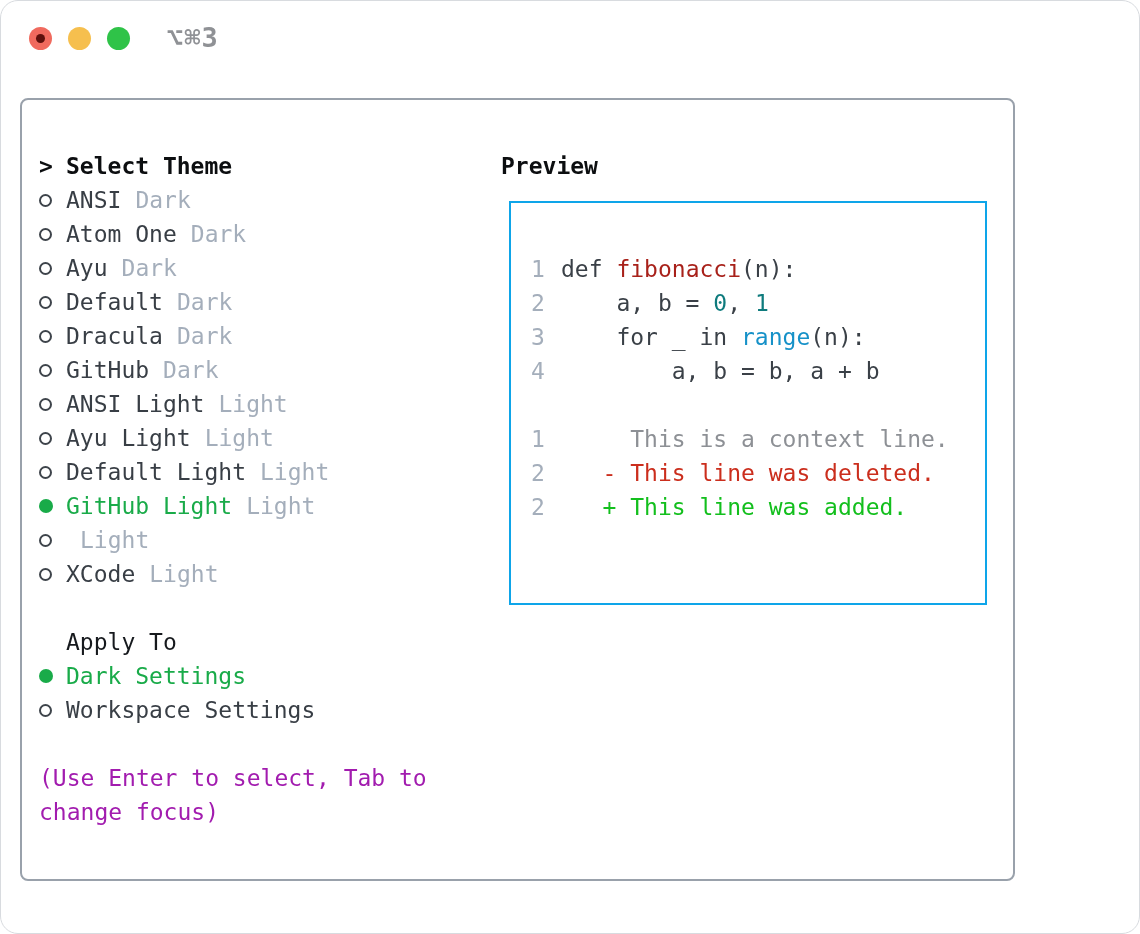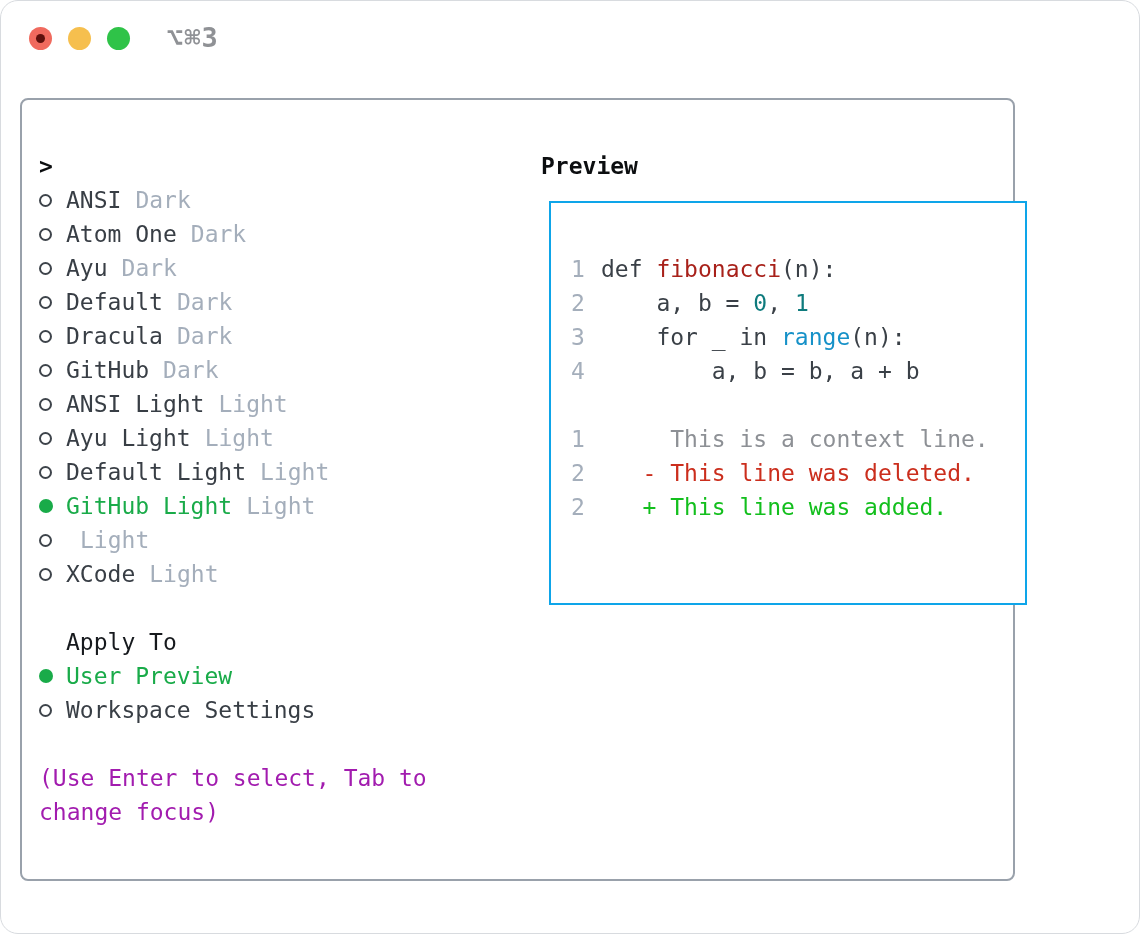--- a/index.html
+++ b/index.html
@@ -22,21 +22,21 @@
     position:absolute;left:166px;top:21px;font-size:27px;font-weight:bold;
     color:#8f9195;letter-spacing:1px;
   }
   
   .panel{
     position:absolute;left:19px;top:97px;width:995px;height:783px;
     box-sizing:border-box;border:2px solid #99a1ab;border-radius:8px;
     display:flex;padding:49px 0 0 17px;background:#ffffff;
   }
   .menu-col{width:462px;flex:none;}
-  .preview-col{flex:1;min-width:0;margin-left:40px;}
+  .preview-col{flex:1;min-width:0;}
   .row{display:flex;height:34px;line-height:34px;font-size:23px;color:#383e45;white-space:pre;}
   .bullet-cell{width:27px;flex:none;display:flex;align-items:center;}
   .ring{width:13px;height:13px;border:2px solid #3e444b;border-radius:50%;box-sizing:border-box;}
   .dot{width:14px;height:14px;background:#19ab49;border-radius:50%;}
   .prompt{font-weight:bold;color:#0c0e10;font-size:23px;line-height:34px;}
   .hdr{font-weight:bold;color:#0c0e10;}
   .suffix{color:#a4aebb;margin-left:14px;}
   .selected-label{color:#19ab49;}
   .spacer{height:34px;}
   .hint{
@@ -68,20 +68,21 @@
     <div class="light green"></div>
   </div>
   <div class="win-title">⌥⌘3</div>
 
   <div class="panel">
 
     <div class="menu-col">
 
       <div class="row">
         <span class="bullet-cell"><span class="prompt">&gt;</span></span>
+        <span class="hdr">Select Theme</span>
       </div>
 
       <div class="row">
         <span class="bullet-cell"><span class="ring"></span></span>
         <span>ANSI</span><span class="suffix">Dark</span>
       </div>
       <div class="row">
         <span class="bullet-cell"><span class="ring"></span></span>
         <span>Atom One</span><span class="suffix">Dark</span>
       </div>
@@ -127,21 +128,21 @@
       </div>
 
       <div class="spacer"></div>
 
       <div class="row">
         <span class="bullet-cell"></span>
         <span style="color:#16191d">Apply To</span>
       </div>
       <div class="row">
         <span class="bullet-cell"><span class="dot"></span></span>
-        <span class="selected-label">User Preview</span>
+        <span class="selected-label">Dark Settings</span>
       </div>
       <div class="row">
         <span class="bullet-cell"><span class="ring"></span></span>
         <span>Workspace Settings</span>
       </div>
 
       <div class="spacer"></div>
 
       <div class="hint">(Use Enter to select, Tab to change focus)</div>
     </div>

